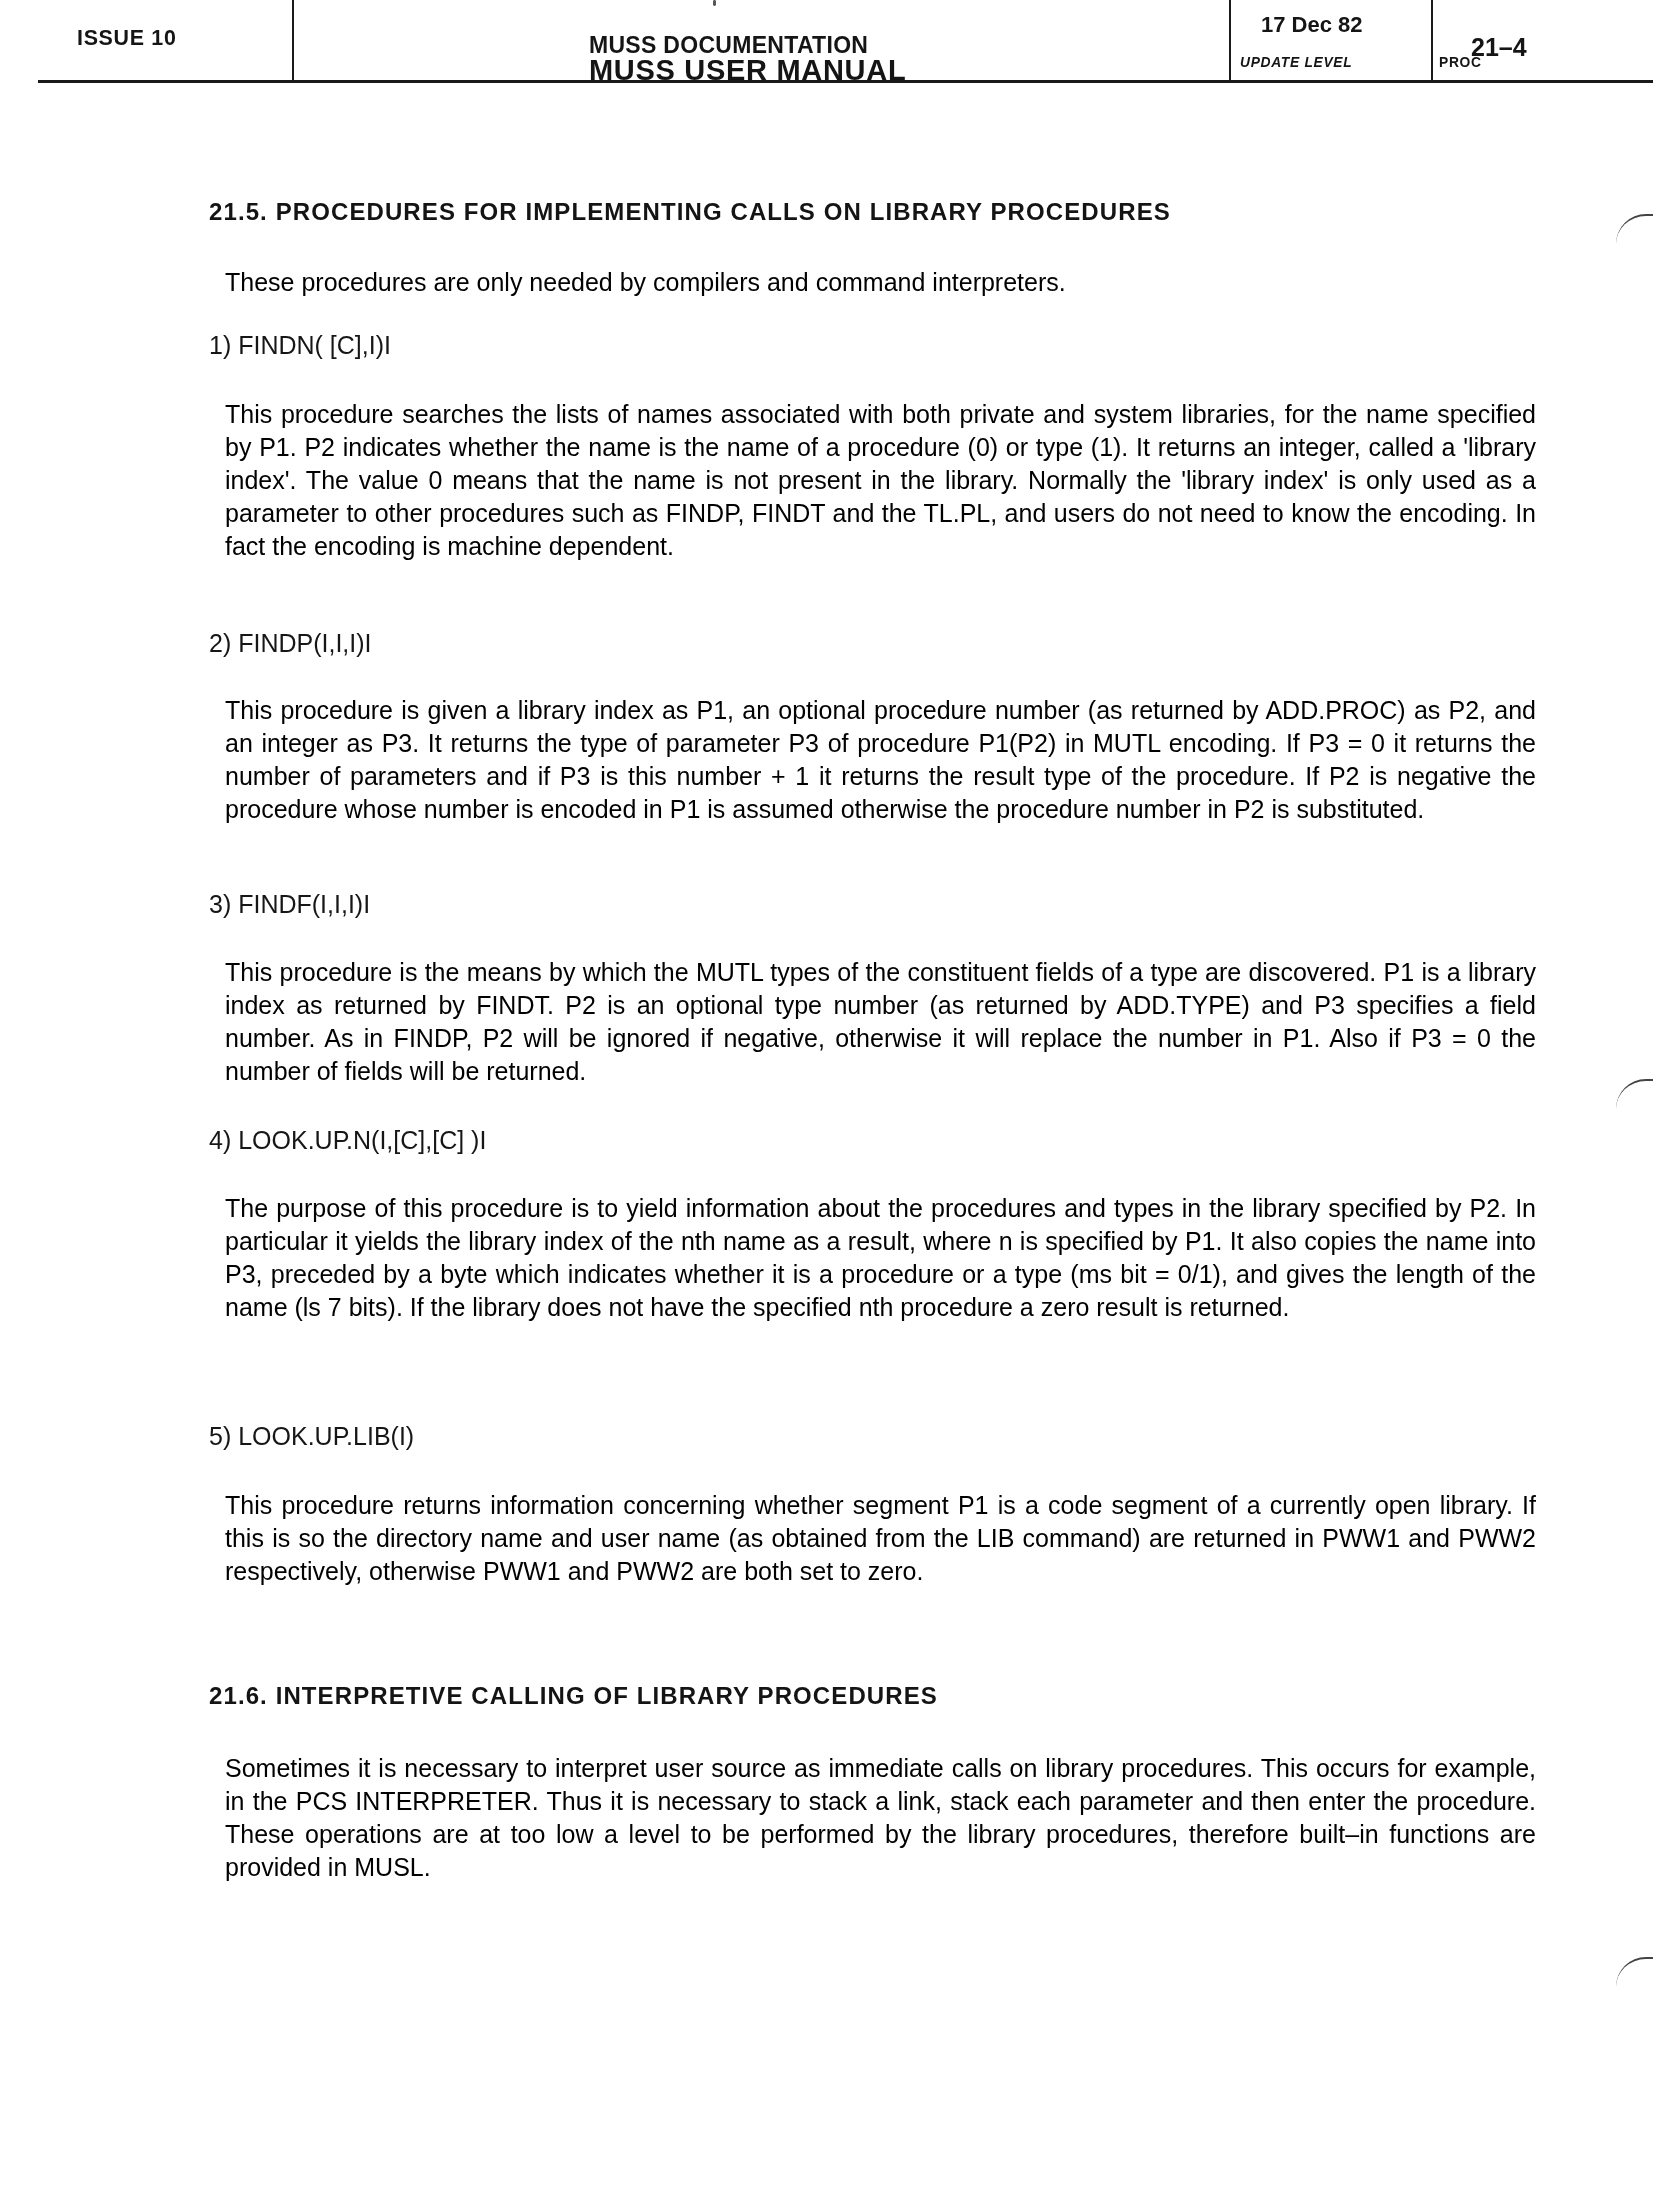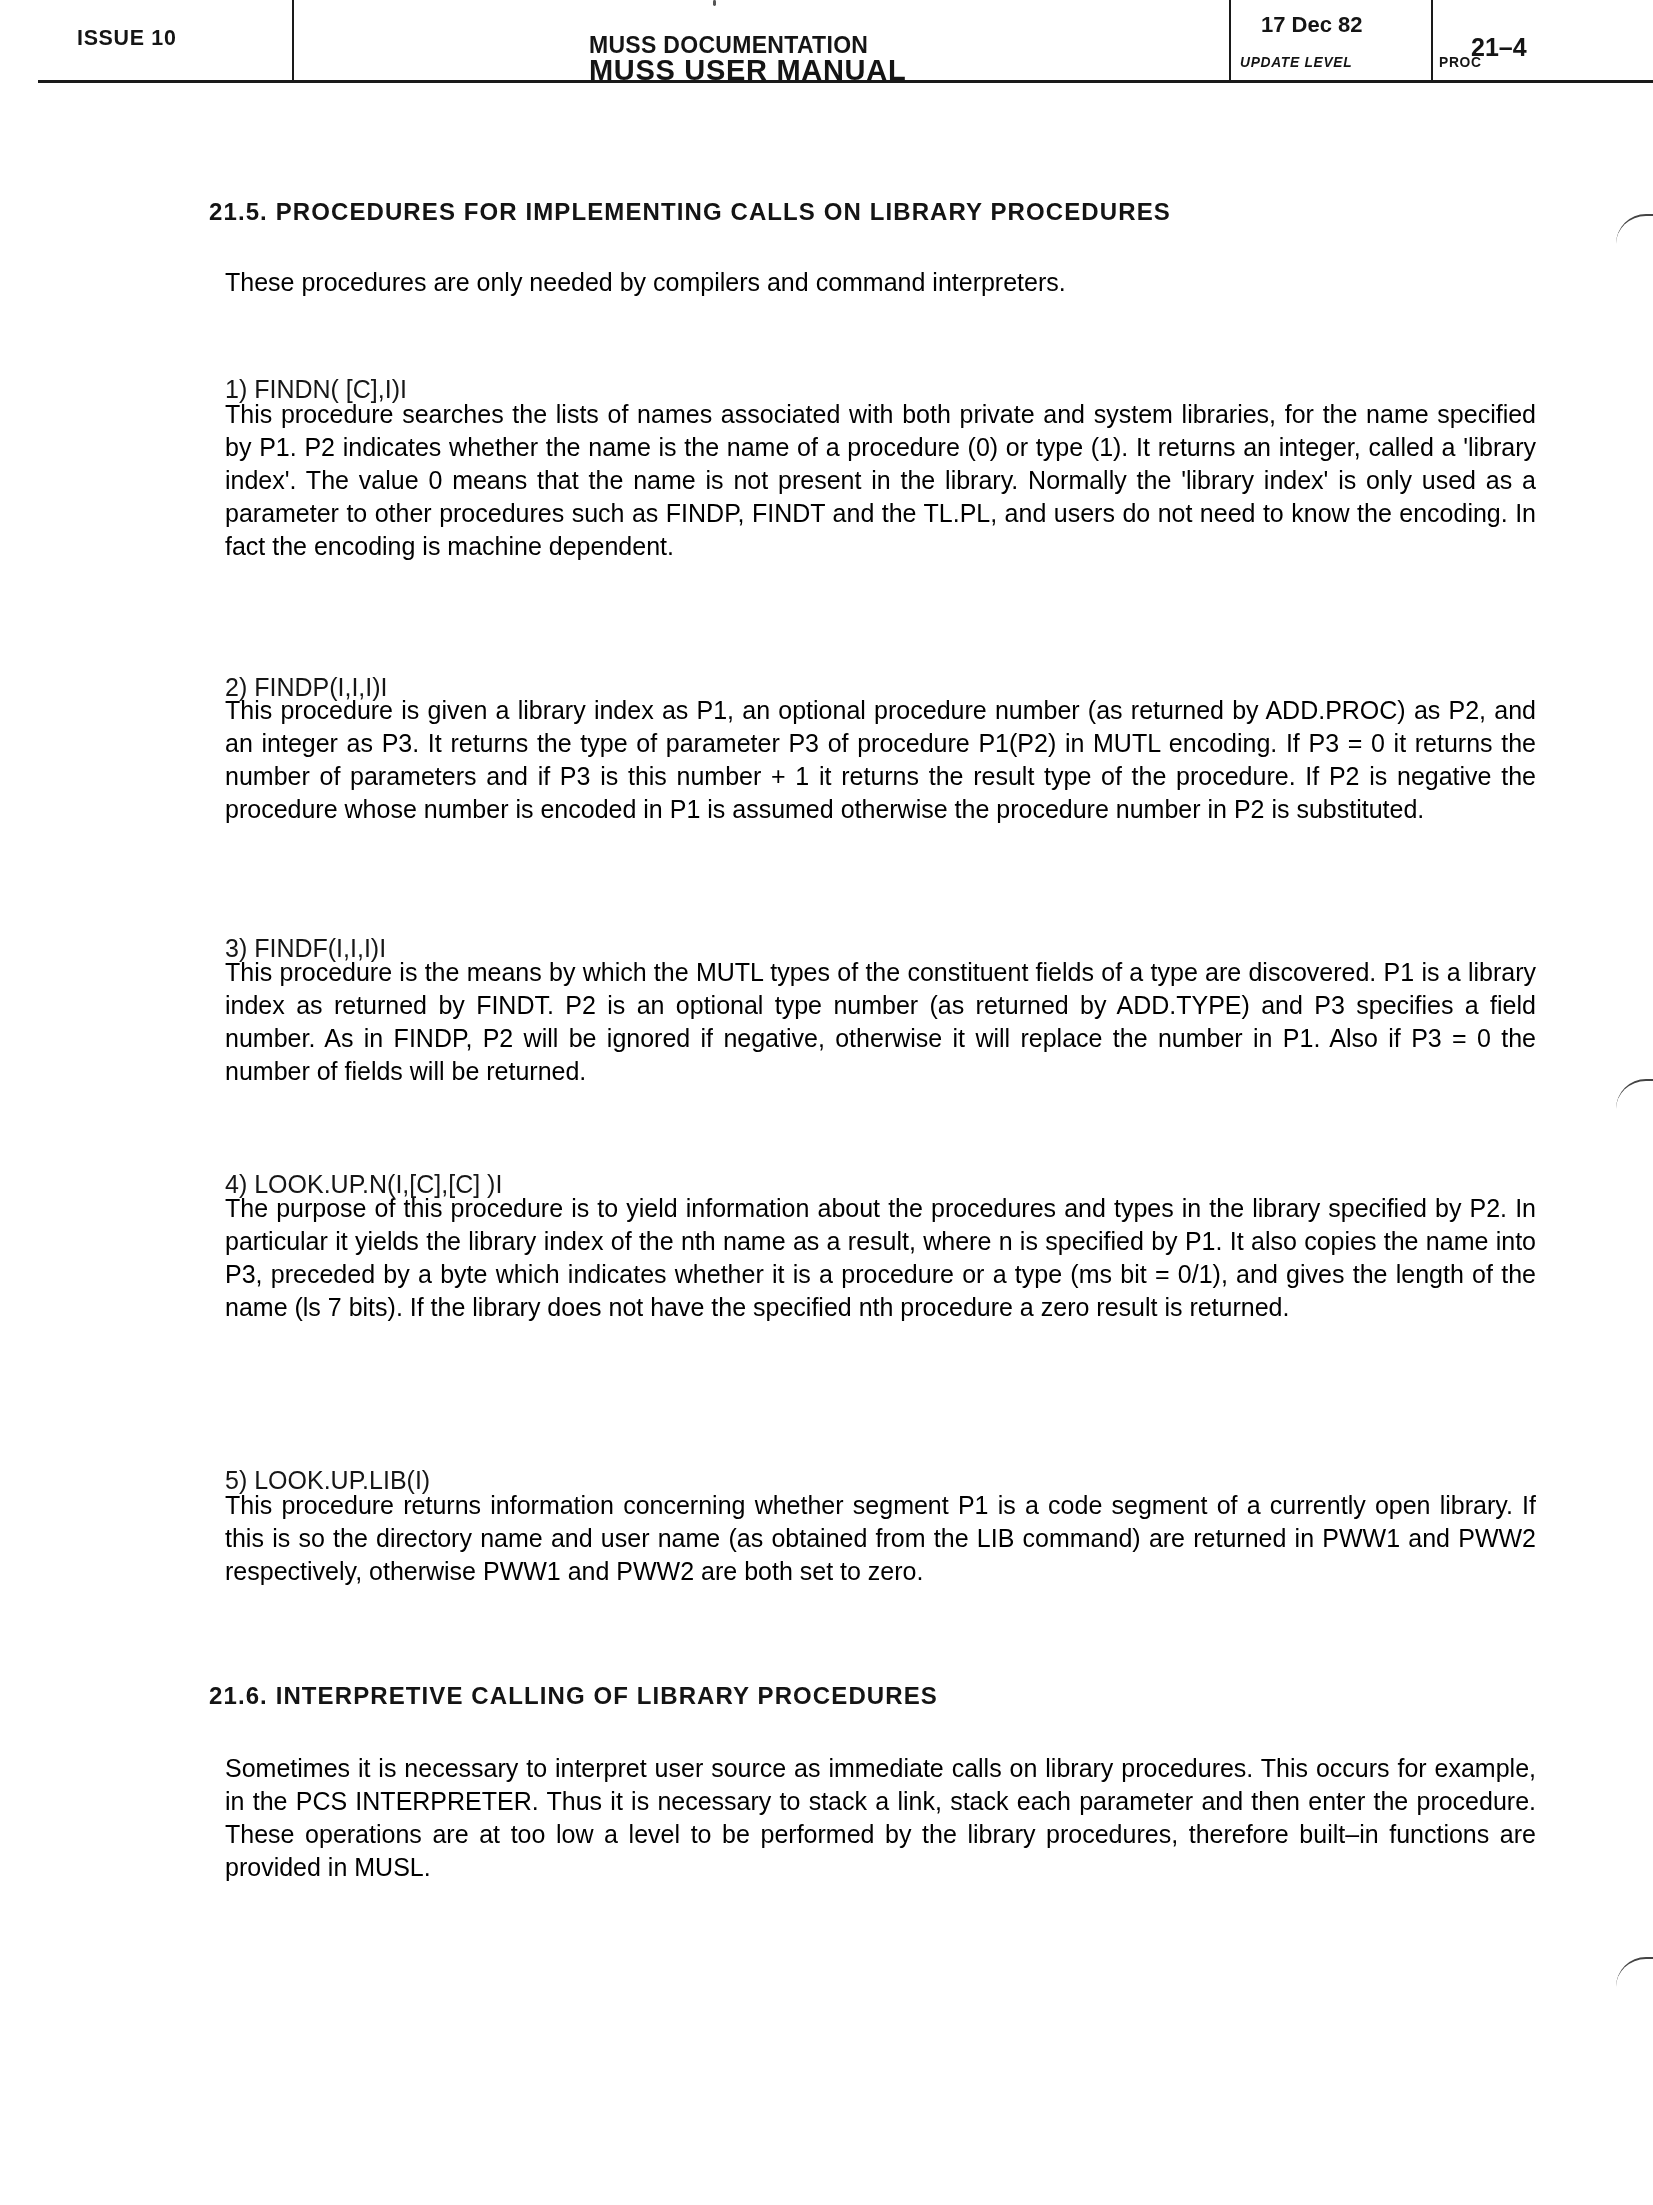--- a/index.html
+++ b/index.html
@@ -14,21 +14,21 @@
   #date { left: 1261px; top: 12.4px; font-size: 22px; }
   #update-level { left: 1240px; top: 55px; font-size: 13.8px; letter-spacing: 0.7px; font-style: italic; }
   #page-num { left: 1471px; top: 33px; font-size: 25px; }
   #page-label { left: 1439px; top: 55px; font-size: 13.8px; letter-spacing: 0.7px; }
   .dot { position:absolute; left: 713px; top: 0; width: 2.8px; height: 5.5px; background:#555; border-radius:1.4px; }
 
   .content { position: absolute; left: 209px; width: 1311px; top: 0; }
   .h2 { position: absolute; left: 0; font-size: 24px; font-weight: bold; letter-spacing: 1.1px; white-space: nowrap; color: #141414; }
   .para { position: absolute; left: 16px; width: 1311px; font-size: 25px; line-height: 33px;
           text-align: justify; text-align-last: left; color: #000000; }
-  .item { position: absolute; left: 16px; font-size: 25px; white-space: nowrap; color: #161616; margin-top: 44px; }
+  .item { position: absolute; left: 0; font-size: 25px; white-space: nowrap; color: #161616; }
 
   .mark { position: absolute; width: 48px; height: 27.6px; border-top: 2.1px solid #444; border-radius: 41px 0 0 0; }
 </style>
 </head>
 <body>
 
 <div>
   <div class="dot"></div>
   <div class="hdr-div" style="left:292px"></div>
   <div class="hdr-div" style="left:1229px"></div>

